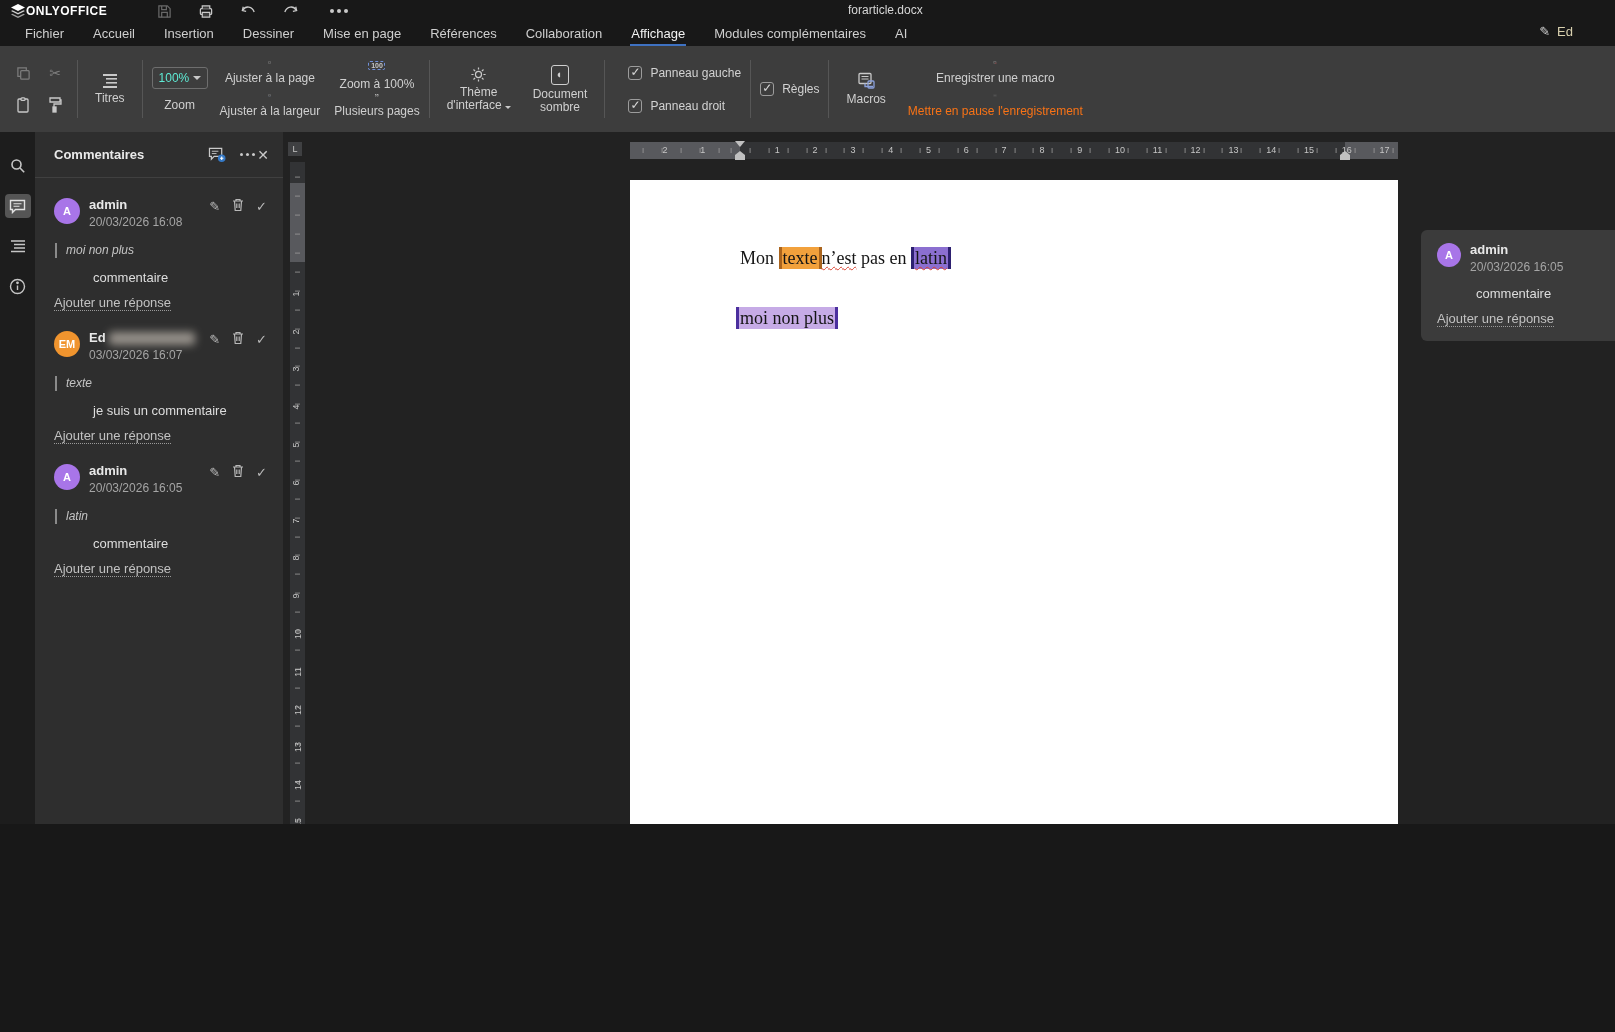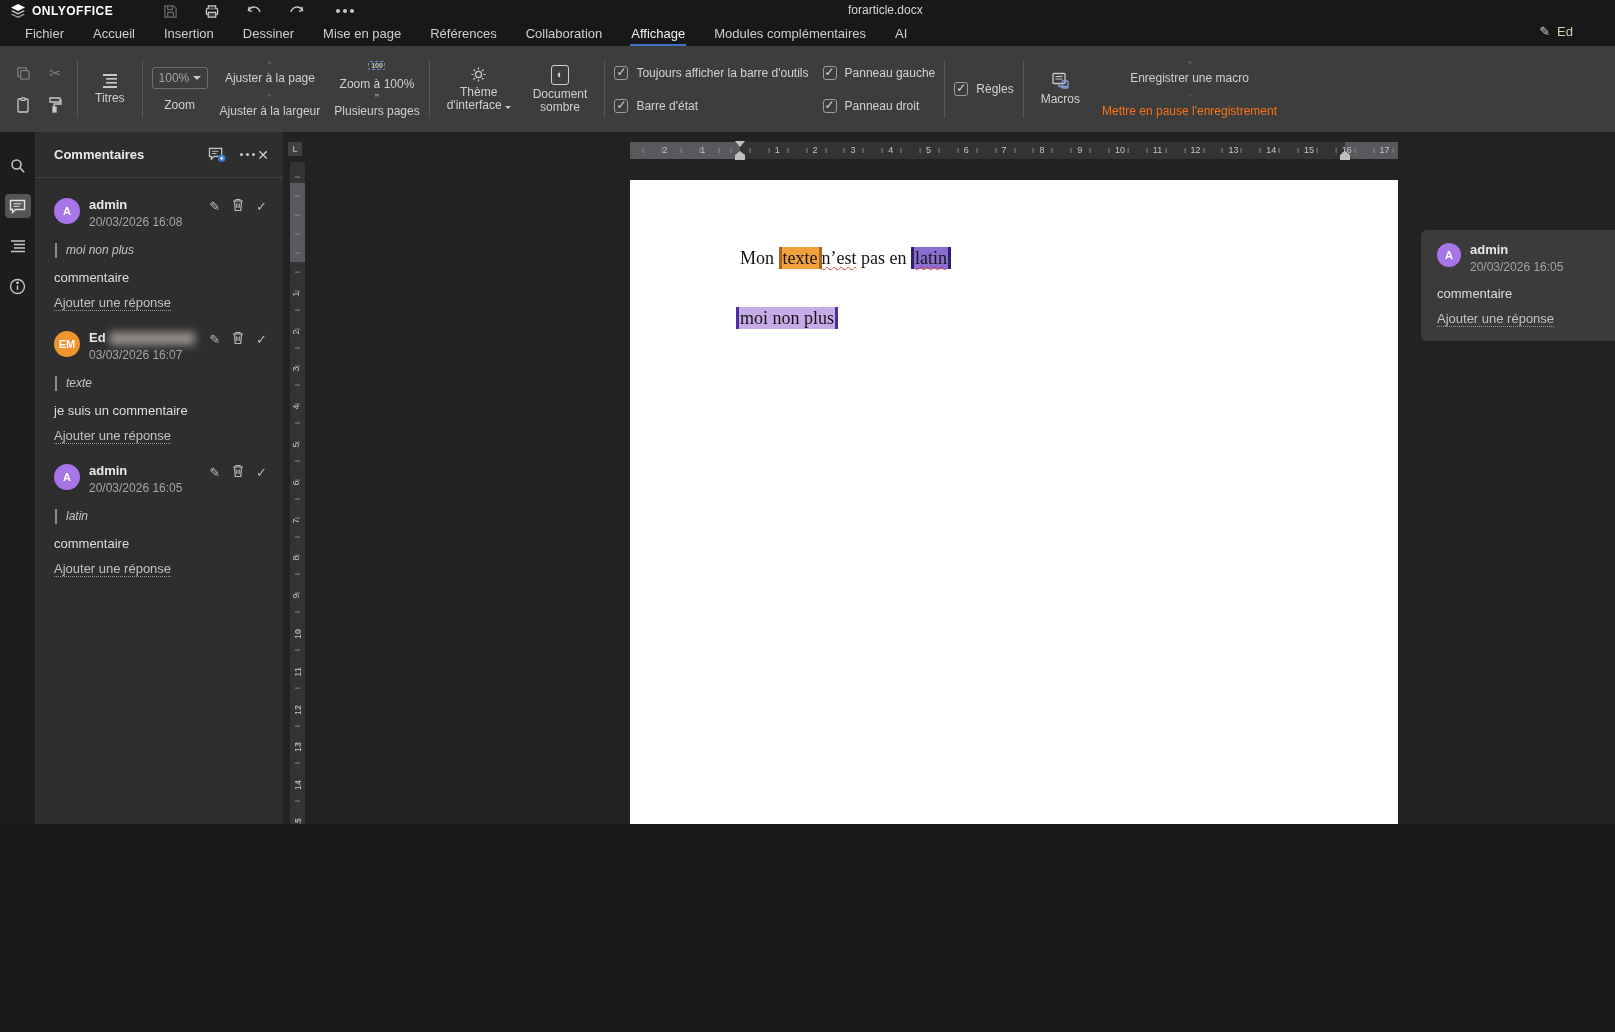--- a/index.html
+++ b/index.html
@@ -2,21 +2,21 @@
 <html><head>
 <meta charset="utf-8">
 <style>
   * { margin:0; padding:0; box-sizing:border-box; }
   html,body { width:1615px; height:1032px; overflow:hidden; background:#181818;
     font-family:"Liberation Sans", sans-serif; }
   #root { position:relative; width:1615px; height:1032px; background:#181818; }
 
   
   .topbar { position:relative; height:22px; display:flex; align-items:center; background:#181818; }
-  .logo { display:flex; align-items:center; gap:6px; padding-left:10px; }
+  .logo { display:flex; align-items:center; padding-left:10px; }
   .logo-text { color:#fff; font-weight:bold; font-size:12px; letter-spacing:.5px; }
   .quick-icons { display:flex; align-items:center; gap:24px; margin-left:48px; }
   .qi { width:18px; height:16px; display:flex; align-items:center; justify-content:center; cursor:pointer; }
   .qi svg { display:block; }
   .dots3 { width:4px; height:4px; border-radius:50%; background:#c9c9c9;
            box-shadow:7px 0 0 #c9c9c9, 14px 0 0 #c9c9c9; }
   .doc-title { position:absolute; left:848px; top:3px; color:#d6d6d6; font-size:12px; }
 
   
   .menubar { position:relative; height:24px; display:flex; align-items:center; gap:27px;
@@ -32,21 +32,21 @@
   .tb-sep { width:1px; height:58px; background:#565656; margin:0 9px; flex:0 0 auto; }
   .tb-col { display:flex; flex-direction:column; justify-content:center; gap:9px; }
   .tb-row { display:flex; align-items:center; gap:7px; height:24px; color:#d0d0d0; font-size:12px; cursor:pointer;flex-direction:column; }
   .tb-row.disabled { color:#f97316; cursor:default; }
   .bigbtn { display:flex; flex-direction:column; align-items:center; justify-content:center;
             gap:3px; padding:4px 8px; color:#d0d0d0; font-size:12px; line-height:13px; cursor:pointer; text-align:center; }
   .grid2 { display:grid; grid-template-columns:26px 26px; grid-template-rows:26px 26px; gap:6px; }
   .gi { display:flex; align-items:center; justify-content:center; cursor:pointer; }
   .dim { opacity:.45; }
   .zoom-box { display:flex; align-items:center; justify-content:space-between; width:56px; height:22px;
-              border:1px solid #6e6e6e; border-radius:3px; padding:0 6px; color:#a3a3a3; font-size:12px; cursor:pointer; }
+              border:1px solid #6e6e6e; border-radius:3px; padding:0 6px; color:#5eead4; font-size:12px; cursor:pointer; }
   .caret { width:0; height:0; border-left:4px solid transparent; border-right:4px solid transparent;
            border-top:4px solid #c9c9c9; display:inline-block; }
   .zoom-label { text-align:center; color:#d0d0d0; font-size:12px; }
   .cb { display:flex; align-items:center; gap:8px; color:#d2d2d2; font-size:12px; cursor:pointer; height:24px; }
   .cb-box { width:14px; height:14px; border:1px solid #9c9c9c; border-radius:3px; position:relative; background:transparent; flex:0 0 auto; }
   .cb-box::after { content:"✓"; position:absolute; left:1px; top:-2px; font-size:12px; color:#d8d8d8; }
   .darkdoc-icon { width:18px; height:20px; border:1.5px solid #cfcfcf; border-radius:3px;
                   display:flex; align-items:center; justify-content:center; color:#cfcfcf; font-size:11px; }
 
   
@@ -72,21 +72,21 @@
   .c-head { display:flex; align-items:flex-start; }
   .avatar { width:26px; height:26px; border-radius:50%; color:#fff; font-size:11px; font-weight:bold;
             display:flex; align-items:center; justify-content:center; flex:0 0 auto; }
   .c-id { margin-left:9px; flex:1; min-width:0; }
   .c-name { color:#e8e8e8; font-size:13px; font-weight:bold; line-height:14px; display:flex; align-items:center; }
   .c-date { color:#a5a5a5; font-size:12px; line-height:15px; }
   .c-actions { display:flex; align-items:center; gap:12px; color:#b9b9b9; font-size:13px; }
   .c-actions span { cursor:pointer; }
   .c-quote { margin:13px 0 0 1px; border-left:2px solid #8a8a8a; padding-left:9px;
              color:#c4c4c4; font-size:12px; font-style:italic; line-height:15px; }
-  .c-text { margin-top:12px; color:#dedede; font-size:13px; }
+  .c-text { margin-top:12px; color:#dedede; font-size:13px;margin-left:39px; }
   .c-reply { margin-top:10px; color:#c2c2c2; font-size:13px; display:inline-block;
              border-bottom:1px dotted #9a9a9a; cursor:pointer; }
   .name-blur { display:inline-block; width:86px; height:13px; margin-left:3px; border-radius:3px;
                background:#a9a39b; filter:blur(4px); opacity:.85; }
 
   
   .workspace { position:relative; flex:1; background:#222222; overflow:hidden; }
   .corner-box { position:absolute; left:5px; top:10px; width:14px; height:14px; background:#3f4042;
                 color:#c4c4c4; font-size:9px; display:flex; align-items:center; justify-content:center; cursor:pointer; }
 
@@ -285,30 +285,20 @@
     <div class="bigbtn" style="margin-left:6px;">
       <span class="darkdoc-icon">◐</span>
       <span>
         <span>Document</span><br>
         <span>sombre</span>
       </span>
     </div>
 
     <div class="tb-sep"></div>
 
-    <div class="tb-col">
-      <div class="cb">
-        <span class="cb-box"></span>
-        <span>Toujours afficher la barre d'outils</span>
-      </div>
-      <div class="cb">
-        <span class="cb-box"></span>
-        <span>Barre d'état</span>
-      </div>
-    </div>
 
     <div class="tb-col" style="margin-left:14px;">
       <div class="cb">
         <span class="cb-box"></span>
         <span>Panneau gauche</span>
       </div>
       <div class="cb">
         <span class="cb-box"></span>
         <span>Panneau droit</span>
       </div>

